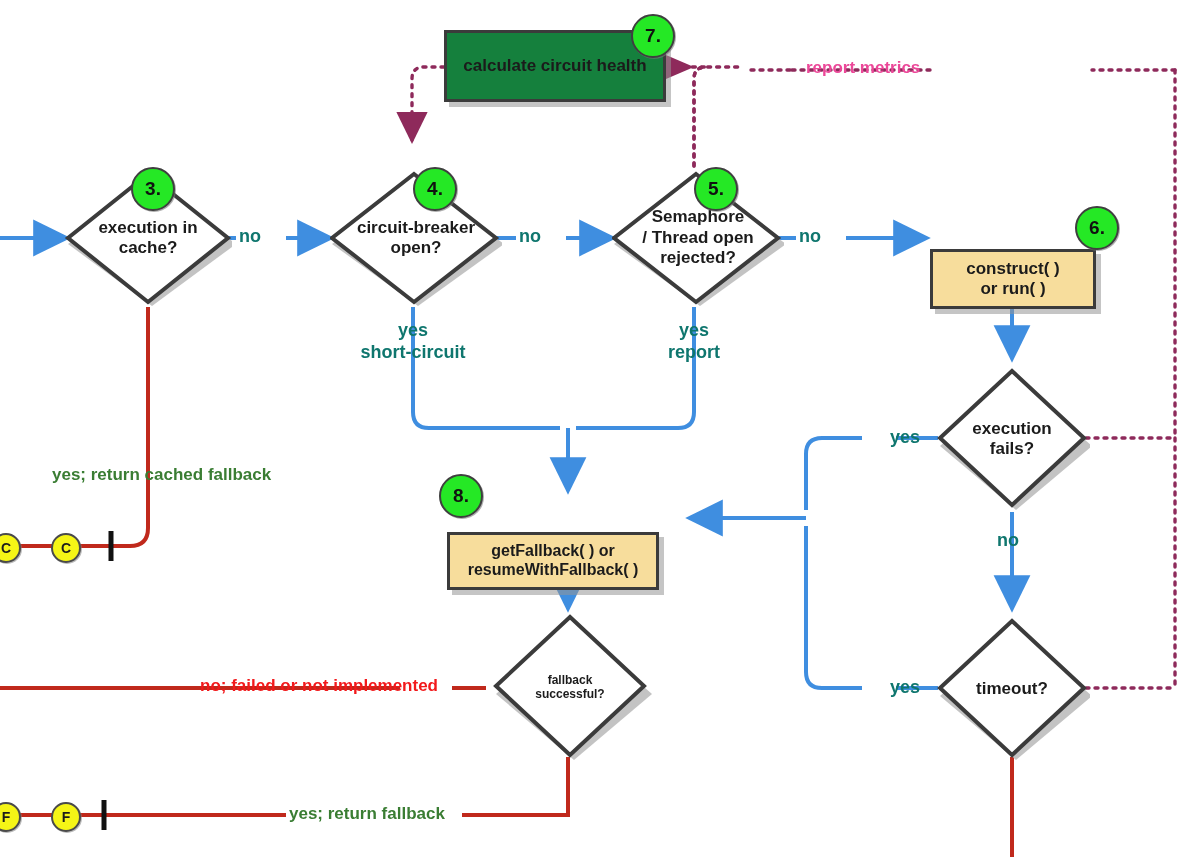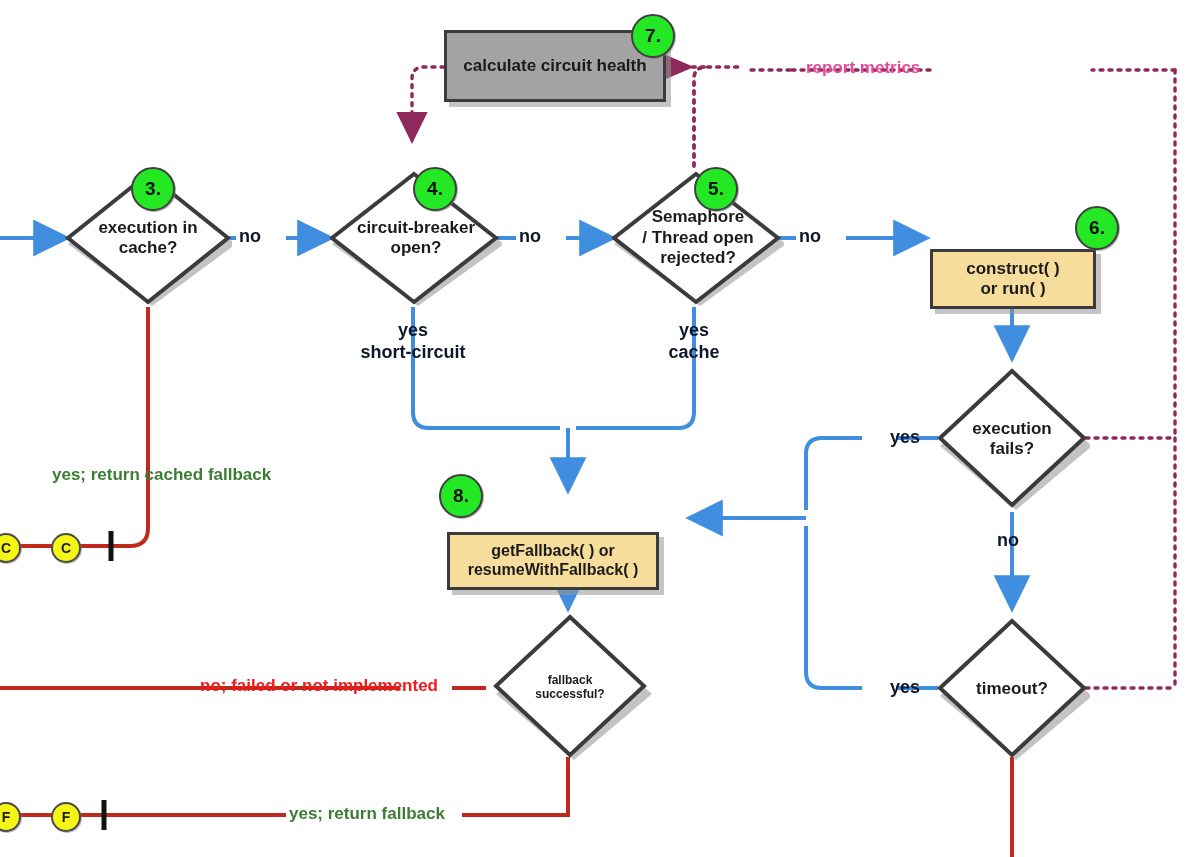--- a/index.html
+++ b/index.html
@@ -6,21 +6,21 @@
   body{font-family:"Liberation Sans",sans-serif;}
   #stage{position:relative;width:1201px;height:857px;overflow:hidden;background:#fff;}
   #wires{position:absolute;left:0;top:0;width:1201px;height:857px;}
 
   .node{position:absolute;box-sizing:border-box;}
 
   
   .rect{border:3px solid #3b3b3b;display:flex;align-items:center;justify-content:center;
         text-align:center;line-height:1.18;color:#1b1b1b;font-weight:bold;
         box-shadow:5px 5px 0 0 rgba(150,150,150,.55);}
-  .rect.pink{background:#a3a3a3;}
+  .rect.pink{background:#15803d;}
   .rect.yellow{background:#f7dd9c;margin-top:40px;}
 
   
   .dia{position:absolute;}
   .dia .shape{position:absolute;left:0;top:0;width:100%;height:100%;}
   .dia .txt{position:absolute;left:0;top:0;width:100%;height:100%;
             display:flex;align-items:center;justify-content:center;text-align:center;
             color:#1b1b1b;font-weight:bold;line-height:1.2;pointer-events:none;}
 
   
@@ -29,21 +29,21 @@
          font-size:19px;display:flex;align-items:center;justify-content:center;
          box-shadow:1px 1px 0 0 rgba(120,120,120,.6);}
 
   
   .conn{position:absolute;width:26px;height:26px;border-radius:50%;
         background:#f5f516;border:2px solid #4a4a4a;color:#1b1b1b;
         font-size:14px;font-weight:bold;display:flex;align-items:center;justify-content:center;
         box-shadow:1px 1px 0 0 rgba(130,130,130,.55);}
 
   
-  .lbl{position:absolute;font-weight:bold;color:#0f172a;white-space:nowrap;line-height:1.2;}
+  .lbl{position:absolute;font-weight:bold;color:#0f766e;white-space:nowrap;line-height:1.2;}
   .lbl.blue-t{font-size:18px;}
   .lbl.green{color:#3a7d33;font-size:17px;}
   .lbl.red{color:#f2191b;font-size:17px;}
   .lbl.purple{color:#ec4899;font-size:17px;}
   .lbl.center{text-align:center;}
 </style>
 </head>
 <body>
 
 <div id="stage">
@@ -238,21 +238,21 @@
   <div class="lbl blue-t" style="left:519px;top:226px;">no</div>
   <div class="lbl blue-t" style="left:799px;top:226px;">no</div>
 
   <div class="lbl blue-t center" style="left:333px;top:320px;width:160px;">
     <div>yes</div>
     <div>short-circuit</div>
   </div>
 
   <div class="lbl blue-t center" style="left:624px;top:320px;width:140px;">
     <div>yes</div>
-    <div>cache</div>
+    <div>report</div>
   </div>
 
   <div class="lbl blue-t" style="left:890px;top:427px;">yes</div>
   <div class="lbl blue-t" style="left:997px;top:530px;">no</div>
   <div class="lbl blue-t" style="left:890px;top:677px;">yes</div>
 
   <div class="lbl purple" style="left:806px;top:58px;">report metrics</div>
 
   <div class="lbl green" style="left:52px;top:465px;">yes; return cached fallback</div>
 

